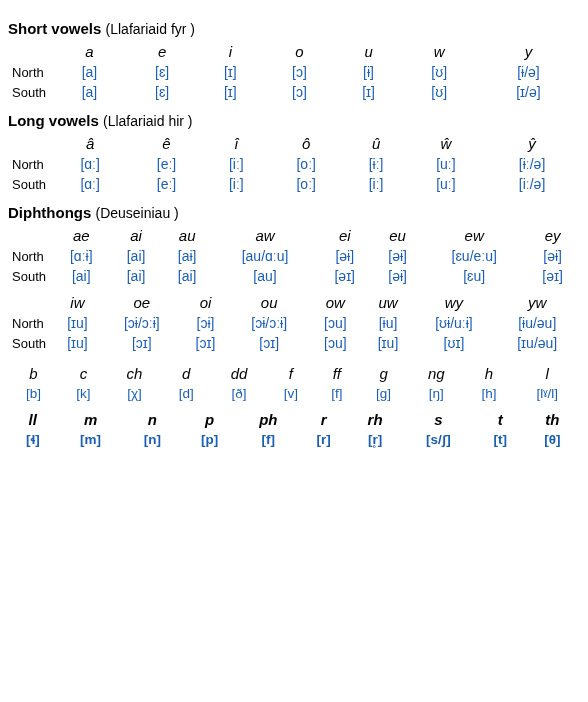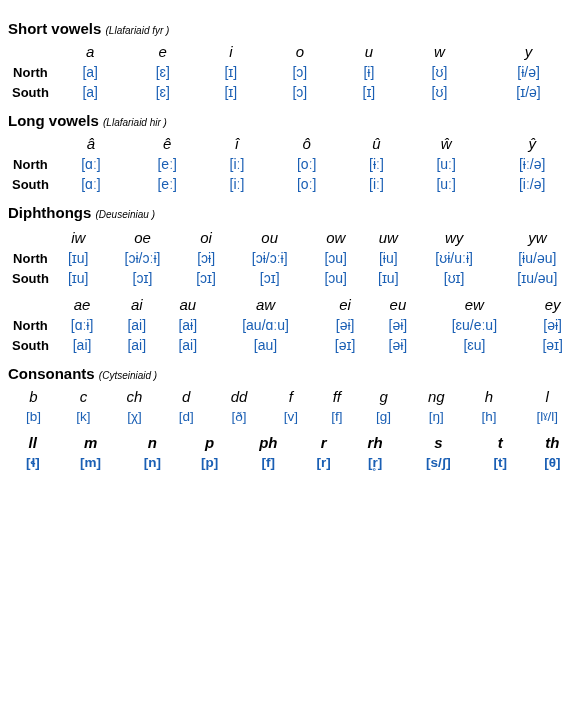--- a/index.html
+++ b/index.html
@@ -12,39 +12,38 @@
       padding: 10px 8px;
     }
     .section-title {
       font-weight: bold;
       font-size: 15px;
       margin-top: 10px;
       margin-bottom: 4px;
     }
     .section-title .welsh {
       font-weight: normal;
-      font-style: italic;
-      font-size: 10px;
+      font-size: 14px;
     }
     table {
       border-collapse: collapse;
       width: 100%;
       margin-bottom: 6px;
     }
     td {
       padding: 2px 4px;
       text-align: center;
       vertical-align: middle;
       font-size: 14px;
       white-space: nowrap;
     }
     td.row-label {
-      text-align: center;
+      text-align: left;
       font-size: 13px;
-      font-weight: bold;
+      font-weight: normal;
       color: #000;
       padding-right: 4px;
       width: 44px;
     }
     .header-row td {
       font-style: italic;
       font-size: 15px;
       padding-bottom: 2px;
       color: #000;
     }
@@ -139,20 +138,58 @@
       <td class="ipa">[iː/ə]</td>
     </tr>
   </tbody>
     </table>
 </div>
 
 <div style="">
   <div class="section-title">
     Diphthongs <span class="welsh">(Deuseiniau )</span>
   </div>
+  <table>
+    <tbody>
+        <tr class="header-row">
+      <td class="row-label"></td>
+      <td><i>ae</i></td>
+      <td><i>ai</i></td>
+      <td><i>au</i></td>
+      <td><i>aw</i></td>
+      <td><i>ei</i></td>
+      <td><i>eu</i></td>
+      <td><i>ew</i></td>
+      <td><i>ey</i></td>
+    </tr>
+    <tr>
+      <td class="row-label">North</td>
+      <td class="ipa">[ɑːɨ]</td>
+      <td class="ipa">[ai]</td>
+      <td class="ipa">[aɨ]</td>
+      <td class="ipa">[au/ɑːu]</td>
+      <td class="ipa">[əɨ]</td>
+      <td class="ipa">[əɨ]</td>
+      <td class="ipa">[ɛu/eːu]</td>
+      <td class="ipa">[əɨ]</td>
+    </tr>
+    <tr>
+      <td class="row-label">South</td>
+      <td class="ipa">[ai]</td>
+      <td class="ipa">[ai]</td>
+      <td class="ipa">[ai]</td>
+      <td class="ipa">[au]</td>
+      <td class="ipa">[əɪ]</td>
+      <td class="ipa">[əɨ]</td>
+      <td class="ipa">[ɛu]</td>
+      <td class="ipa">[əɪ]</td>
+    </tr>
+  </tbody>
+    </table>
+
   <table style="margin-top:6px;">
     <tbody>
         <tr class="header-row">
       <td class="row-label"></td>
       <td><i>iw</i></td>
       <td><i>oe</i></td>
       <td><i>oi</i></td>
       <td><i>ou</i></td>
       <td><i>ow</i></td>
       <td><i>uw</i></td>
@@ -176,64 +213,23 @@
       <td class="ipa">[ɔɪ]</td>
       <td class="ipa">[ɔɪ]</td>
       <td class="ipa">[ɔɪ]</td>
       <td class="ipa">[ɔu]</td>
       <td class="ipa">[ɪu]</td>
       <td class="ipa">[ʊɪ]</td>
       <td class="ipa">[ɪu/əu]</td>
     </tr>
   </tbody>
     </table>
-
-  <table>
-    <tbody>
-        <tr class="header-row">
-      <td class="row-label"></td>
-      <td><i>ae</i></td>
-      <td><i>ai</i></td>
-      <td><i>au</i></td>
-      <td><i>aw</i></td>
-      <td><i>ei</i></td>
-      <td><i>eu</i></td>
-      <td><i>ew</i></td>
-      <td><i>ey</i></td>
-    </tr>
-    <tr>
-      <td class="row-label">North</td>
-      <td class="ipa">[ɑːɨ]</td>
-      <td class="ipa">[ai]</td>
-      <td class="ipa">[aɨ]</td>
-      <td class="ipa">[au/ɑːu]</td>
-      <td class="ipa">[əɨ]</td>
-      <td class="ipa">[əɨ]</td>
-      <td class="ipa">[ɛu/eːu]</td>
-      <td class="ipa">[əɨ]</td>
-    </tr>
-    <tr>
-      <td class="row-label">South</td>
-      <td class="ipa">[ai]</td>
-      <td class="ipa">[ai]</td>
-      <td class="ipa">[ai]</td>
-      <td class="ipa">[au]</td>
-      <td class="ipa">[əɪ]</td>
-      <td class="ipa">[əɨ]</td>
-      <td class="ipa">[ɛu]</td>
-      <td class="ipa">[əɪ]</td>
-    </tr>
-  </tbody>
-    </table>
 </div>
 
 <div style="margin-top:10px;">
-  <div class="section-title">
-    Consonants <span class="welsh">(Cytseiniaid )</span>
-  </div>
   <table class="consonants-table">
     <tbody>
         <tr>
       <td class="header-cell"><i>b</i></td>
       <td class="header-cell"><i>c</i></td>
       <td class="header-cell"><i>ch</i></td>
       <td class="header-cell"><i>d</i></td>
       <td class="header-cell"><i>dd</i></td>
       <td class="header-cell"><i>f</i></td>
       <td class="header-cell"><i>ff</i></td>

